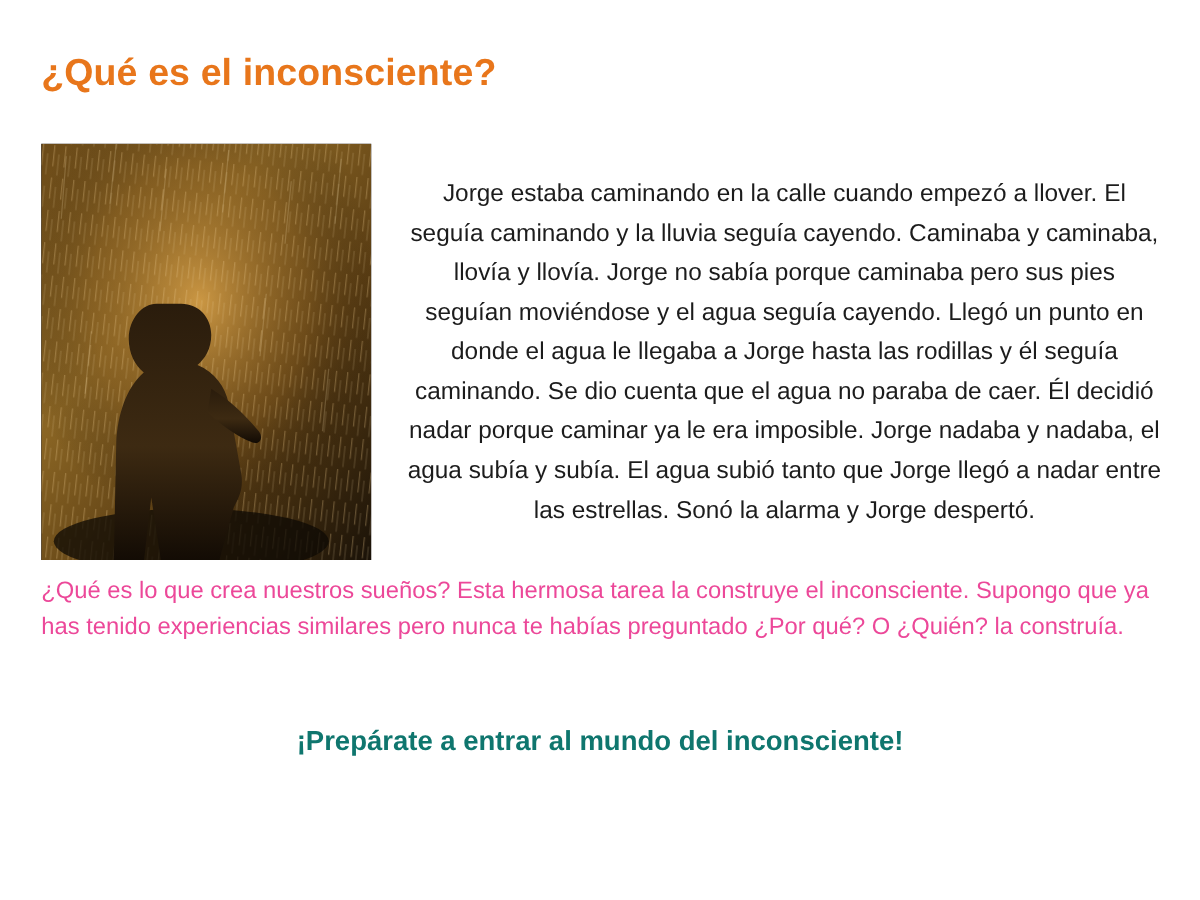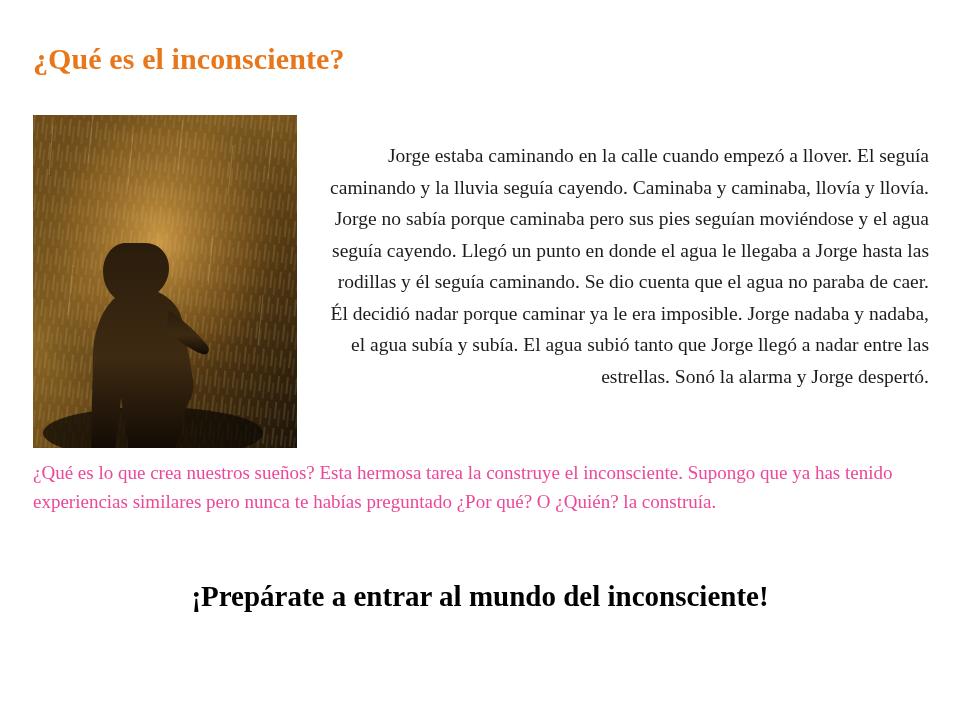--- a/index.html
+++ b/index.html
@@ -11,21 +11,20 @@
     height: 720px;
     background: #ffffff;
     font-family: "Liberation Sans", sans-serif;
     overflow: hidden;
   }
   .slide {
     position: relative;
     width: 960px;
     height: 720px;
     box-sizing: border-box;
-    font-family: Liberation Serif, serif;
   }
   .title {
     position: absolute;
     left: 33px;
     top: 42px;
     font-size: 30px;
     font-weight: bold;
     color: #E8761B;
     letter-spacing: 0.1px;
   }
@@ -42,40 +41,40 @@
     display: block;
   }
   .story {
     position: absolute;
     left: 326px;
     top: 140px;
     width: 603px;
     font-size: 19.5px;
     line-height: 1.62;
     color: #1c1c1c;
-    text-align: right;
+    text-align: center;
   }
   .para-mid {
     position: absolute;
     left: 33px;
     top: 458px;
     width: 897px;
     font-size: 19px;
     line-height: 1.55;
     color: #ec4899;
   }
   .closing {
     position: absolute;
     left: 0;
     top: 580px;
     width: 960px;
     text-align: center;
-    font-size: 29px;
+    font-size: 22px;
     font-weight: bold;
-    color: #000000;
+    color: #0f766e;
   }
 </style>
 </head>
 <body>
 
 <div class="slide">
 
   <div class="title">¿Qué es el inconsciente?</div>
 
   <div class="photo">

